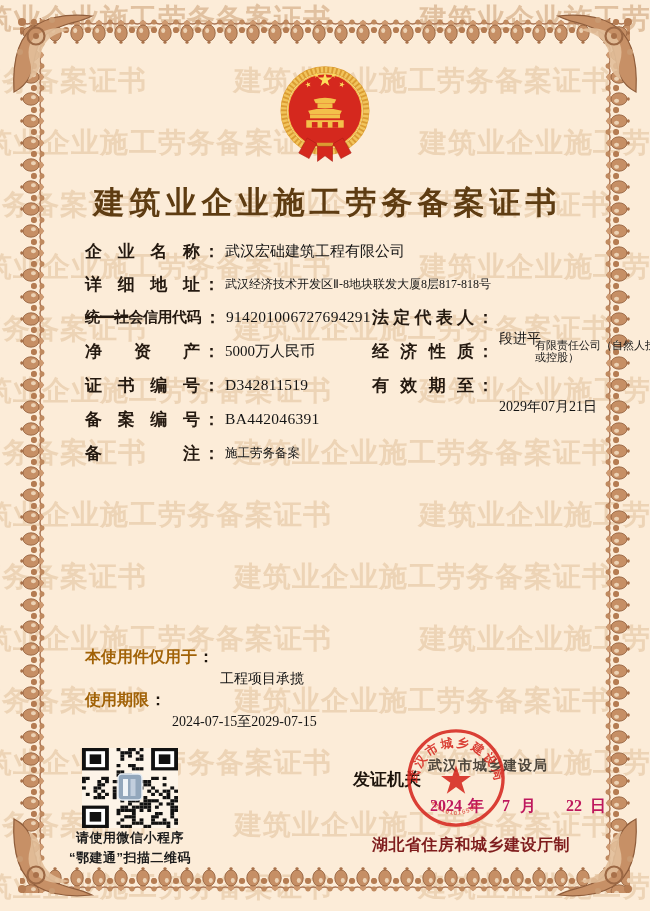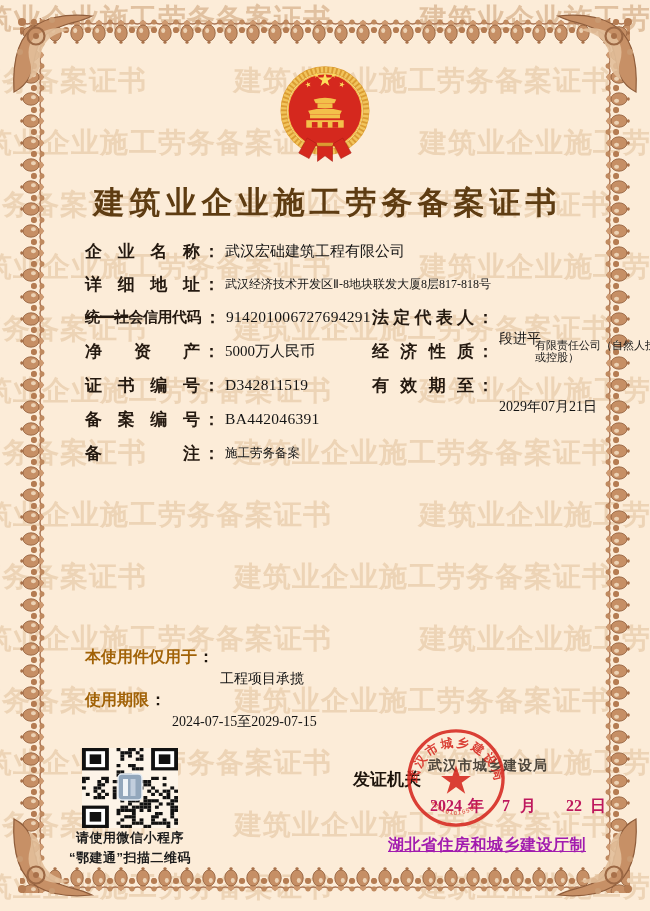--- a/index.html
+++ b/index.html
@@ -50,22 +50,22 @@
     font:700 13px "Liberation Sans", sans-serif; color:#1c1c1c; letter-spacing:0.5px;}
   .qr-cap1{top:829px;} .qr-cap2{top:849px;}
   
   .issuer-name{position:absolute; left:428px; top:757px; font:600 14px "Liberation Serif", serif;
     color:#4e463c; letter-spacing:1px;}
   .issuer-lbl{position:absolute; left:353px; top:768px; font:700 17px "Liberation Sans", sans-serif; color:#1d140c;}
   .date-row{position:absolute; left:430px; top:796px; display:flex; align-items:baseline; color:#be185d;text-align:center;}
   .d-num{font:700 16px "Liberation Serif", serif;}
   .d-unit{font:700 16px "Liberation Sans", sans-serif;}
   .g6{margin-left:6px;} .g8{margin-left:8px;} .g10{margin-left:10px;} .g14{margin-left:30px;} .g18{margin-left:18px;}
-  .maker{position:absolute; left:388px; top:835px; font:700 16px "Liberation Sans", sans-serif;
-    color:#a21caf; letter-spacing:0.5px;text-decoration:underline;}
+  .maker{position:absolute; left:372px; top:835px; font:700 16px "Liberation Sans", sans-serif;
+    color:#7f1d1d; letter-spacing:0.5px;}
 </style>
 </head>
 <body>
 
 <div class="page">
 
   <div class="watermark">
       <div class="wm-row" style="top: 0px; left: -45px;">建筑业企业施工劳务备案证书　　　建筑业企业施工劳务备案证书　　　建筑业企业施工劳务备案证书　　　建筑业企业施工劳务备案证书</div>
       <div class="wm-row" style="top: 62px; left: -230px;">建筑业企业施工劳务备案证书　　　建筑业企业施工劳务备案证书　　　建筑业企业施工劳务备案证书　　　建筑业企业施工劳务备案证书</div>
       <div class="wm-row" style="top: 124px; left: -45px;">建筑业企业施工劳务备案证书　　　建筑业企业施工劳务备案证书　　　建筑业企业施工劳务备案证书　　　建筑业企业施工劳务备案证书</div>

